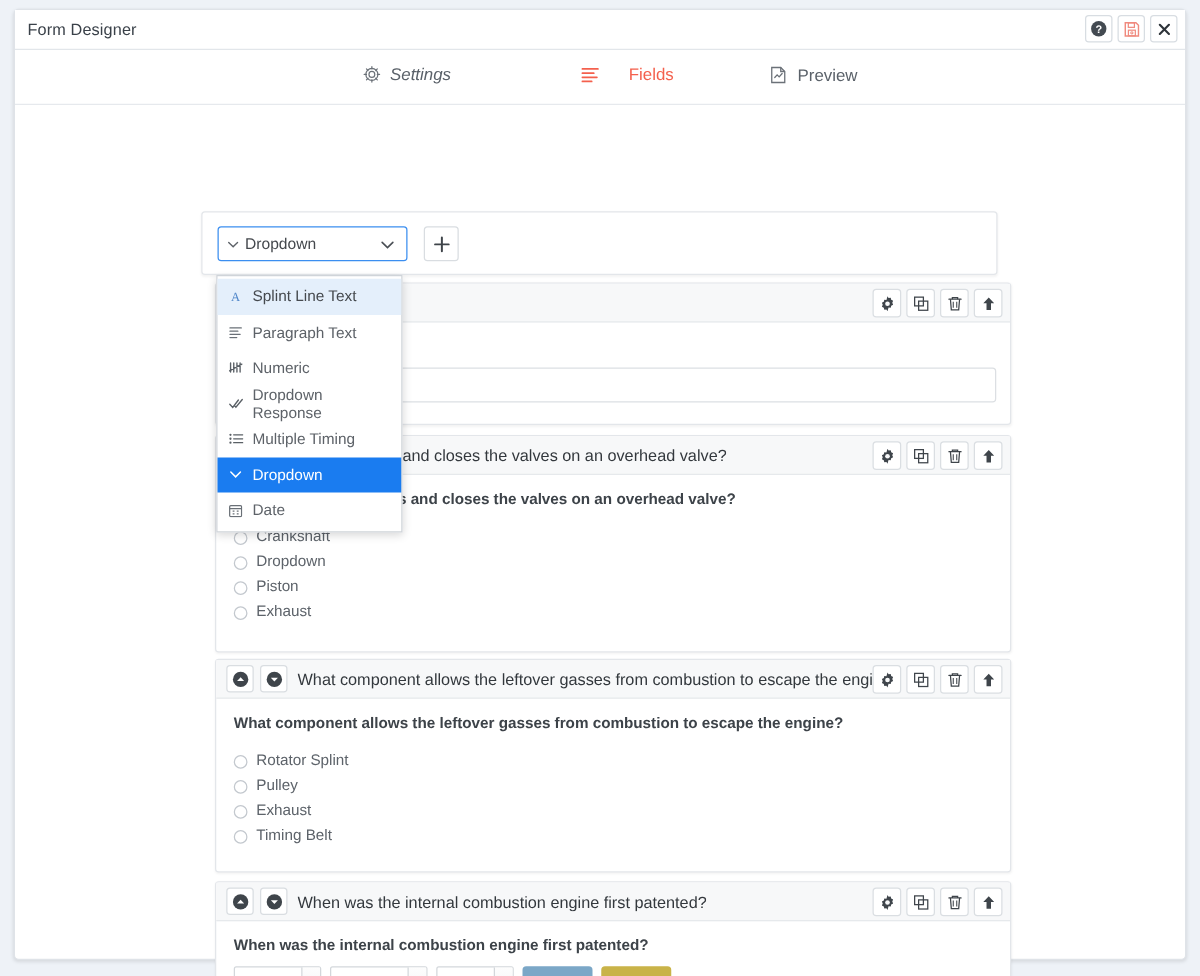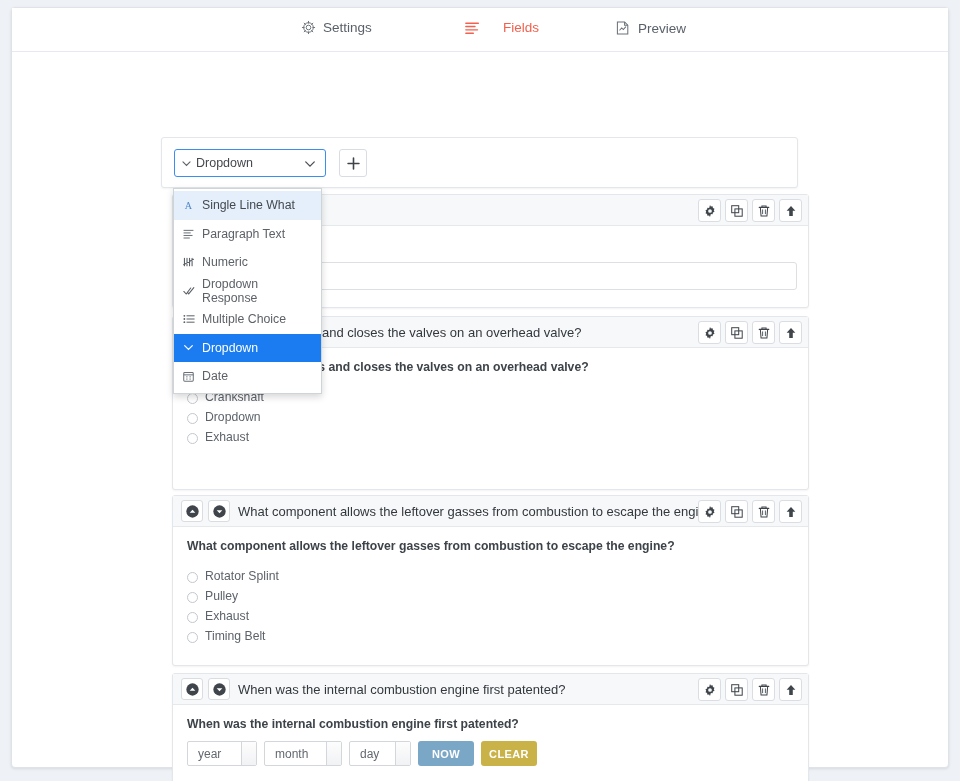--- a/index.html
+++ b/index.html
@@ -196,23 +196,47 @@
     display: flex; align-items: center; justify-content: center;
     cursor: pointer;
   }
 </style>
 </head>
 <body>
 
 <div class="page">
   <div class="window">
 
+    <div class="titlebar">
+      <div class="title-text">Form Designer</div>
+      <div class="win-btns">
+        <div class="win-btn">
+          <svg width="14" height="14" viewBox="0 0 16 16">
+            <circle cx="8" cy="8" r="7" fill="#434a51"></circle>
+            <text x="8" y="11.6" font-size="10" font-weight="bold" fill="#fff" text-anchor="middle" font-family="Liberation Sans, sans-serif">?</text>
+          </svg>
+        </div>
+        <div class="win-btn">
+          <svg width="13" height="13" viewBox="0 0 16 16">
+            <path d="M1.5 1.5h10.5L14.5 4v10.5h-13z" fill="none" stroke="#f08a7e" stroke-width="1.4"></path>
+            <rect x="4.5" y="1.6" width="6" height="4.4" fill="none" stroke="#f08a7e" stroke-width="1.2"></rect>
+            <rect x="4.6" y="8.8" width="6.8" height="5.5" fill="none" stroke="#f08a7e" stroke-width="1.2"></rect>
+            <circle cx="8" cy="11.4" r="1.1" fill="none" stroke="#f08a7e" stroke-width="1"></circle>
+          </svg>
+        </div>
+        <div class="win-btn">
+          <svg width="13" height="13" viewBox="0 0 16 16">
+            <path d="M3.5 3.5 L12.5 12.5 M12.5 3.5 L3.5 12.5" stroke="#2e343a" stroke-width="2.1" stroke-linecap="round"></path>
+          </svg>
+        </div>
+      </div>
+    </div>
 
     <div class="tabbar">
-      <div class="tab" style="left:289px;">
+      <div class="tab" style="left:278px;font-style:italic;">
         <span class="tab-icon">
           <svg width="15" height="15" viewBox="0 0 20 20">
             <circle cx="10" cy="10" r="3.1" fill="none" stroke="#6b7178" stroke-width="1.3"></circle>
             <path d="M10 1.8v2.4 M10 15.8v2.4 M1.8 10h2.4 M15.8 10h2.4 M4.2 4.2l1.7 1.7 M14.1 14.1l1.7 1.7 M15.8 4.2l-1.7 1.7 M5.9 14.1l-1.7 1.7" stroke="#6b7178" stroke-width="1.3" stroke-linecap="round"></path>
             <circle cx="10" cy="10" r="6.4" fill="none" stroke="#6b7178" stroke-width="1.3"></circle>
           </svg>
         </span>
         <span>Settings</span>
       </div>
 
@@ -332,20 +356,24 @@
             <div class="radio-row">
               <span class="radio-dot"></span>
               <span>Crankshaft</span>
             </div>
             <div class="radio-row">
               <span class="radio-dot"></span>
               <span>Dropdown</span>
             </div>
             <div class="radio-row">
               <span class="radio-dot"></span>
+              <span>Piston</span>
+            </div>
+            <div class="radio-row">
+              <span class="radio-dot"></span>
               <span>Exhaust</span>
             </div>
           </div>
         </div>
       </div>
 
       <div class="card field-card fc3">
         <div class="fc-head">
           <div class="collapse-btns">
             <div class="circ-btn">
@@ -485,21 +513,21 @@
         </div>
       </div>
 
       <div class="dd-menu">
         <div class="dd-item hover">
           <span class="dd-ico">
             <svg width="11" height="11" viewBox="0 0 12 12">
                 <text x="6" y="10" font-size="11" fill="#4f86c9" text-anchor="middle" font-family="Liberation Serif, serif">A</text>
               </svg>
           </span>
-          <span>Single Line What</span>
+          <span>Splint Line Text</span>
         </div>
         <div class="dd-item">
           <span class="dd-ico">
             <svg width="11" height="10" viewBox="0 0 12 11">
                 <path d="M1 1.5h10 M1 4.3h7 M1 7.1h9 M1 9.9h6" stroke="#6a7077" stroke-width="1.1" stroke-linecap="round"></path>
               </svg>
           </span>
           <span>Paragraph Text</span>
         </div>
         <div class="dd-item">
@@ -520,21 +548,21 @@
         </div>
         <div class="dd-item">
           <span class="dd-ico">
             <svg width="12" height="10" viewBox="0 0 13 11">
               <circle cx="1.4" cy="2" r="1" fill="#5a6066"></circle>
                 <circle cx="1.4" cy="5.5" r="1" fill="#5a6066"></circle>
                 <circle cx="1.4" cy="9" r="1" fill="#5a6066"></circle>
               <path d="M4.2 2h8 M4.2 5.5h8 M4.2 9h8" stroke="#5a6066" stroke-width="1.1" stroke-linecap="round"></path>
             </svg>
           </span>
-          <span>Multiple Choice</span>
+          <span>Multiple Timing</span>
         </div>
         <div class="dd-item selected">
           <span class="dd-ico">
             <svg width="11" height="11" viewBox="0 0 12 12">
                 <path d="M1.8 4 L6 8.2 L10.2 4" fill="none" stroke="#ffffff" stroke-width="1.3" stroke-linecap="round"></path>
               </svg>
           </span>
           <span>Dropdown</span>
         </div>
         <div class="dd-item">

